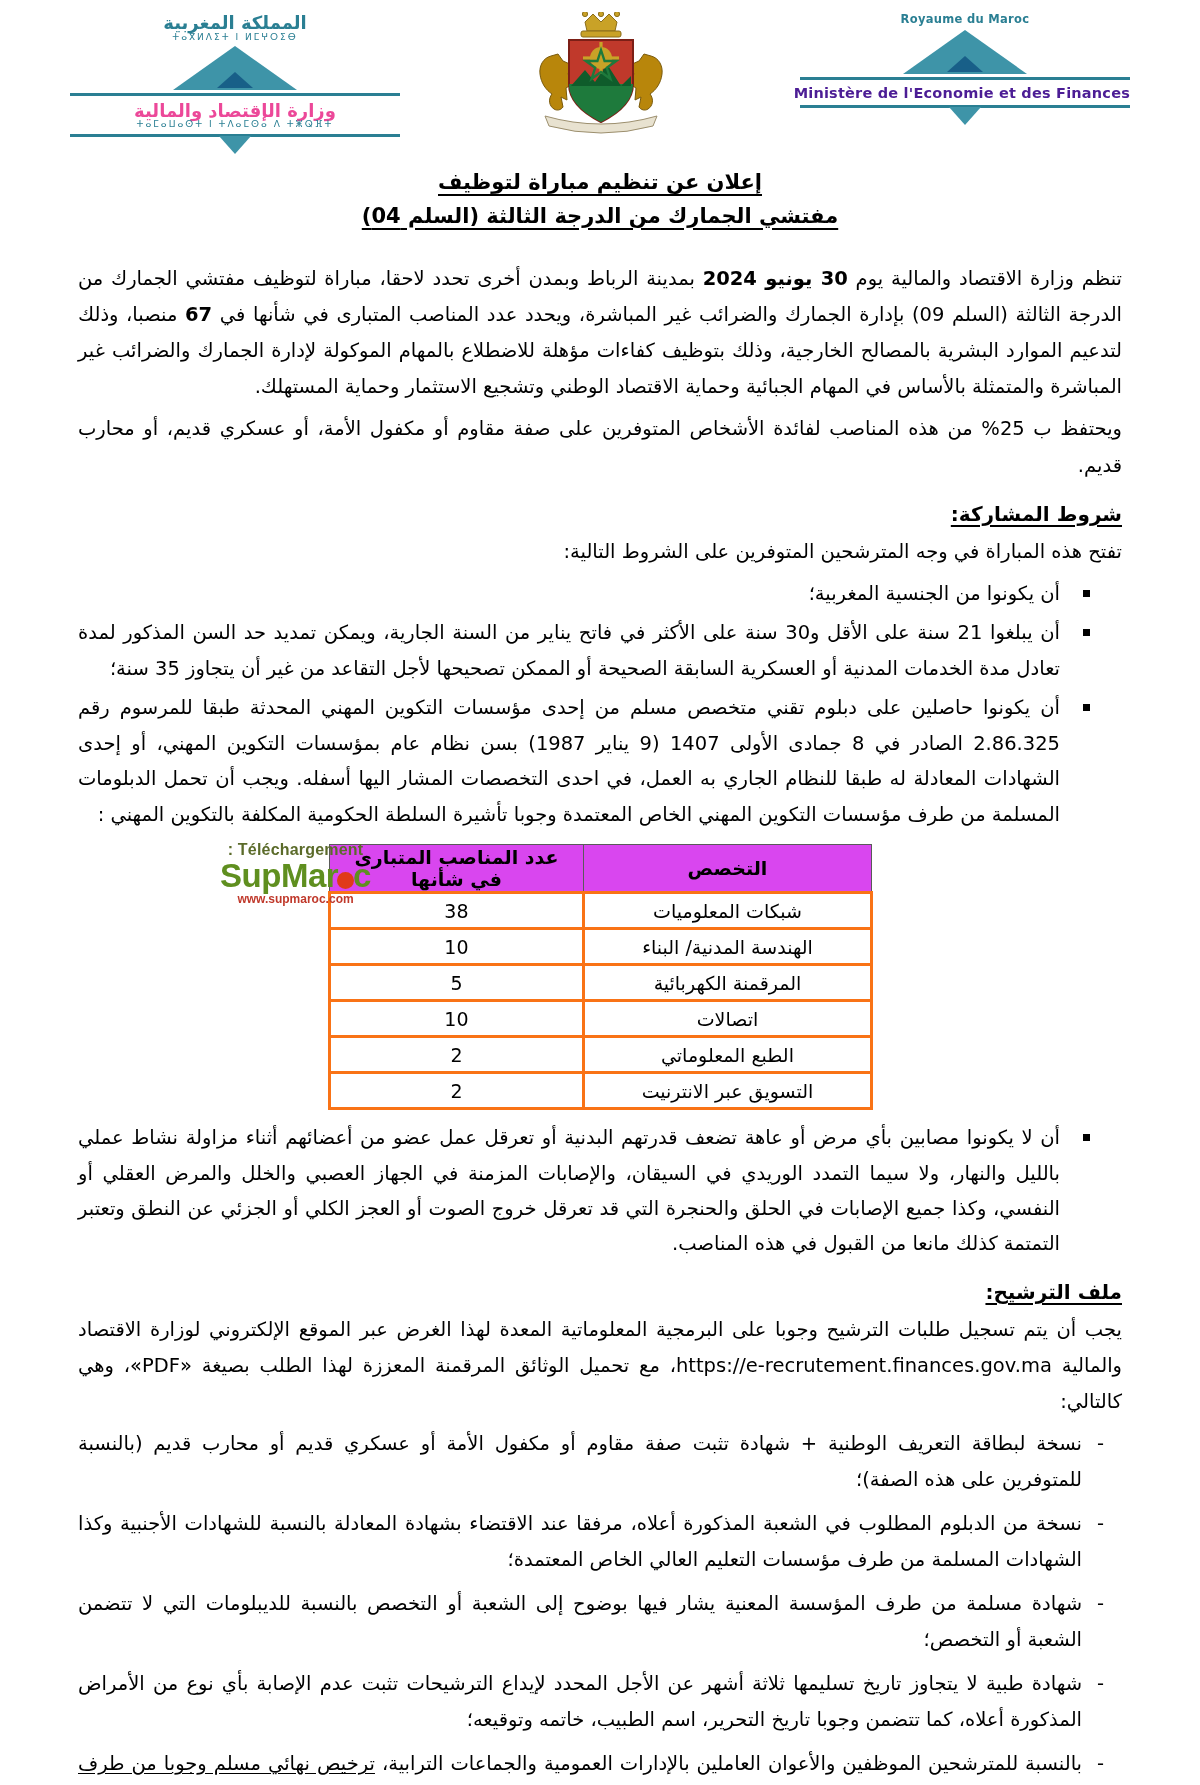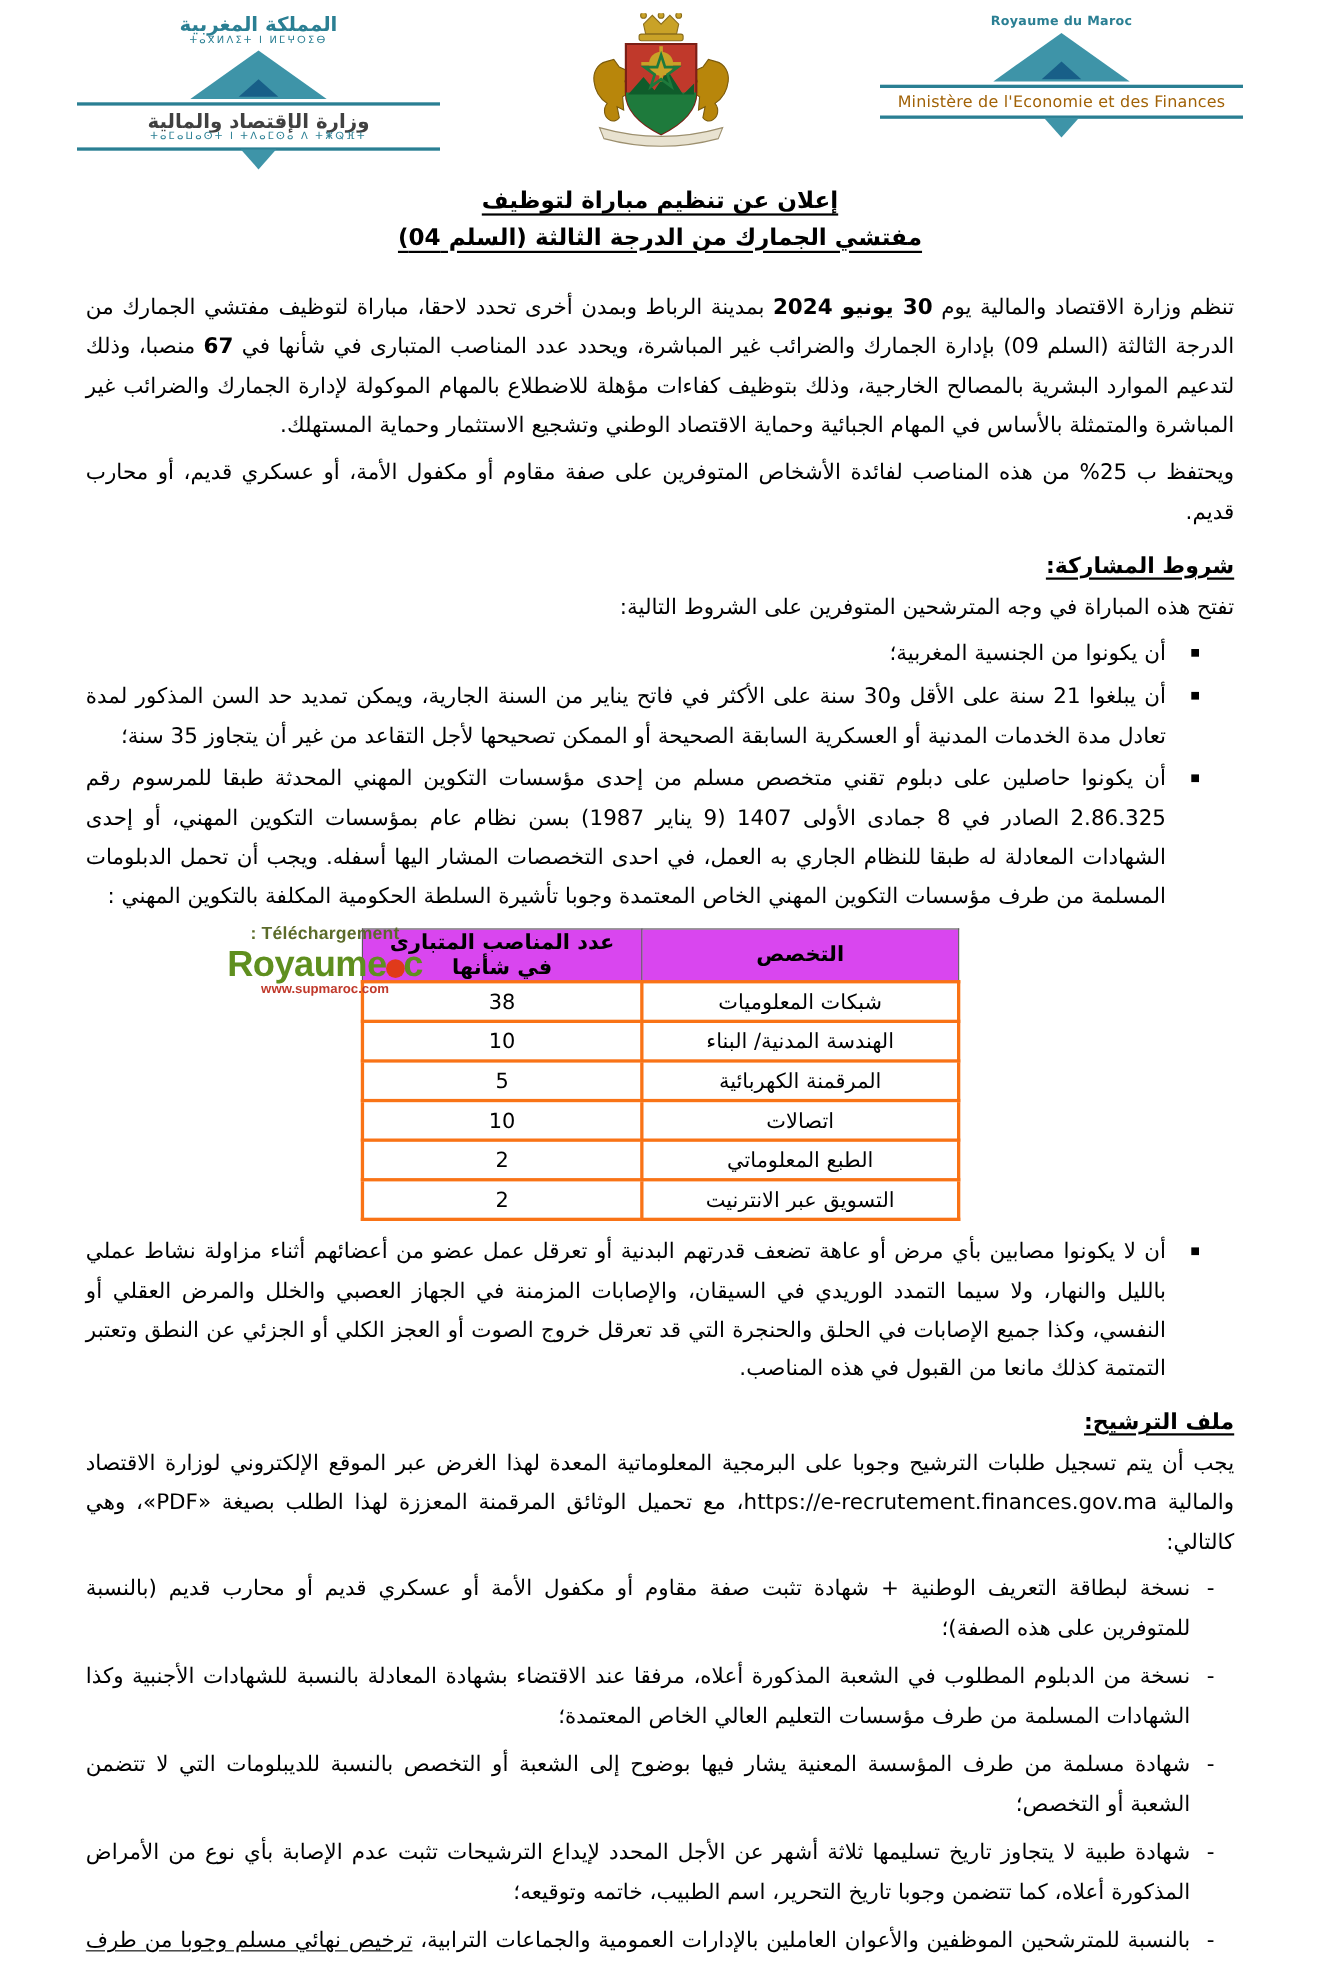--- a/index.html
+++ b/index.html
@@ -57,28 +57,28 @@
     margin-bottom: 1px;
   }
   .tifinagh {
     color: #2a7f93;
     font-size: 9px;
     letter-spacing: 2px;
     margin-bottom: 2px;
     font-family: "DejaVu Sans", sans-serif;
   }
   .logo-main-text {
-    color: #a16207;
+    color: #4c1d95;
     font-size: 14.5px;
-    font-weight: normal;
+    font-weight: bold;
     letter-spacing: .2px;
     white-space: nowrap;
   }
   .logo-main-text-ar {
-    color: #404040;
+    color: #ec4899;
     font-size: 18px;
     font-weight: bold;
     letter-spacing: 2px;
     white-space: nowrap;
   }
 
   .mark { position: relative; height: 58px; }
   .mark .big-tri {
     position: absolute;
     left: 50%;
@@ -444,17 +444,17 @@
       <li>نسخة من الدبلوم المطلوب في الشعبة المذكورة أعلاه، مرفقا عند الاقتضاء بشهادة المعادلة بالنسبة للشهادات الأجنبية وكذا الشهادات المسلمة من طرف مؤسسات التعليم العالي الخاص المعتمدة؛</li>
       <li>شهادة مسلمة من طرف المؤسسة المعنية يشار فيها بوضوح إلى الشعبة أو التخصص بالنسبة للديبلومات التي لا تتضمن الشعبة أو التخصص؛</li>
       <li>شهادة طبية لا يتجاوز تاريخ تسليمها ثلاثة أشهر عن الأجل المحدد لإيداع الترشيحات تثبت عدم الإصابة بأي نوع من الأمراض المذكورة أعلاه، كما تتضمن وجوبا تاريخ التحرير، اسم الطبيب، خاتمه وتوقيعه؛</li>
       <li><span>بالنسبة للمترشحين الموظفين والأعوان العاملين بالإدارات العمومية والجماعات الترابية، </span><span class="u">ترخيص نهائي مسلم وجوبا من طرف المصالح المركزية المكلفة بالموارد البشرية</span><span>؛</span></li>
     </ul>
 
   </div>
 
   <div class="watermark">
     <div class="wm-top">Téléchargement :</div>
-    <div class="wm-main"><span>Royaume</span><span class="dot"></span><span>c</span></div>
+    <div class="wm-main"><span>SupMar</span><span class="dot"></span><span>c</span></div>
     <div class="wm-sub">www.supmaroc.com</div>
   </div>
 
 </div>
 
 </body></html>

